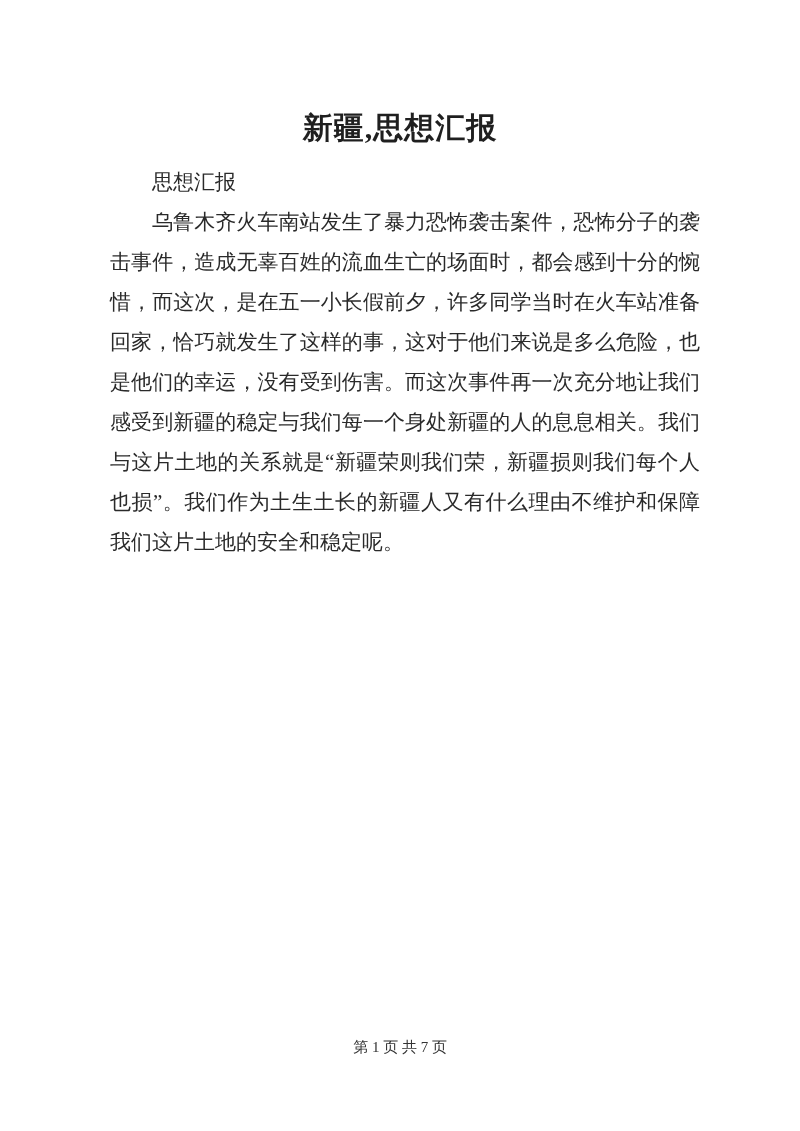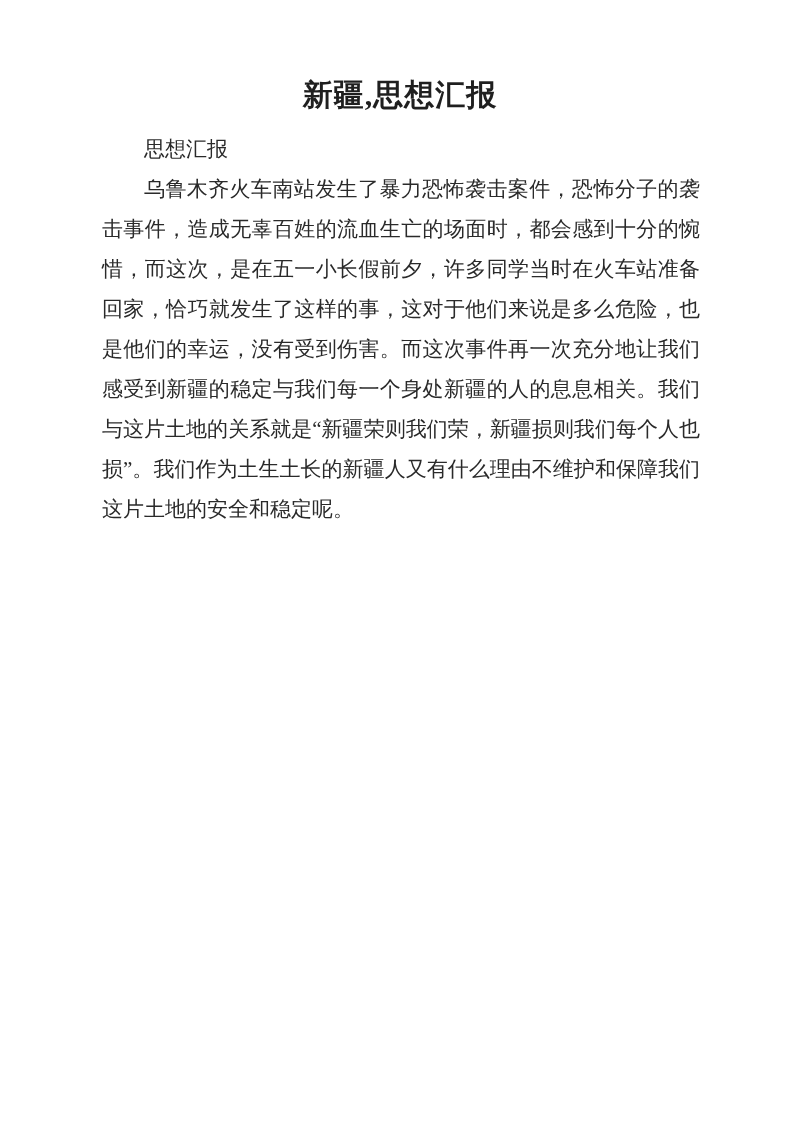--- a/index.html
+++ b/index.html
@@ -11,34 +11,35 @@
     position: relative;
     width: 800px;
     height: 1131px;
     background: #ffffff;
     overflow: hidden;
     font-family: "Liberation Serif", "DejaVu Serif", serif;
     color: #2a2a2a;
   }
   .doc-title {
     margin: 0;
-    padding-top: 76px;
+    padding-top: 109px;
     text-align: center;
     font-size: 30px;
     line-height: 38px;
     font-weight: bold;
     letter-spacing: 1px;
     color: #1f1f1f;
   }
   .doc-body {
     padding: 15px 100px 0 102px;
     font-size: 21px;
     line-height: 40px;
     text-align: justify;
     text-justify: inter-ideograph;
+    margin-left: 8px;
   }
   .body-para {
     margin: 0;
     text-indent: 2em;
   }
   .page-footer {
     position: absolute;
     left: 0;
     right: 0;
     top: 1038px;
@@ -52,13 +53,16 @@
 <body>
 
 <div class="page">
   <h1 class="doc-title">新疆,思想汇报</h1>
 
   <div class="doc-body">
       <p class="body-para">思想汇报</p>
       <p class="body-para">乌鲁木齐火车南站发生了暴力恐怖袭击案件，恐怖分子的袭击事件，造成无辜百姓的流血生亡的场面时，都会感到十分的惋惜，而这次，是在五一小长假前夕，许多同学当时在火车站准备回家，恰巧就发生了这样的事，这对于他们来说是多么危险，也是他们的幸运，没有受到伤害。而这次事件再一次充分地让我们感受到新疆的稳定与我们每一个身处新疆的人的息息相关。我们与这片土地的关系就是“新疆荣则我们荣，新疆损则我们每个人也损”。我们作为土生土长的新疆人又有什么理由不维护和保障我们这片土地的安全和稳定呢。</p>
     </div>
 
+  <div class="page-footer">
+    <span>第 1 页 共 7 页</span>
+  </div>
 </div>
 
 </body></html>

